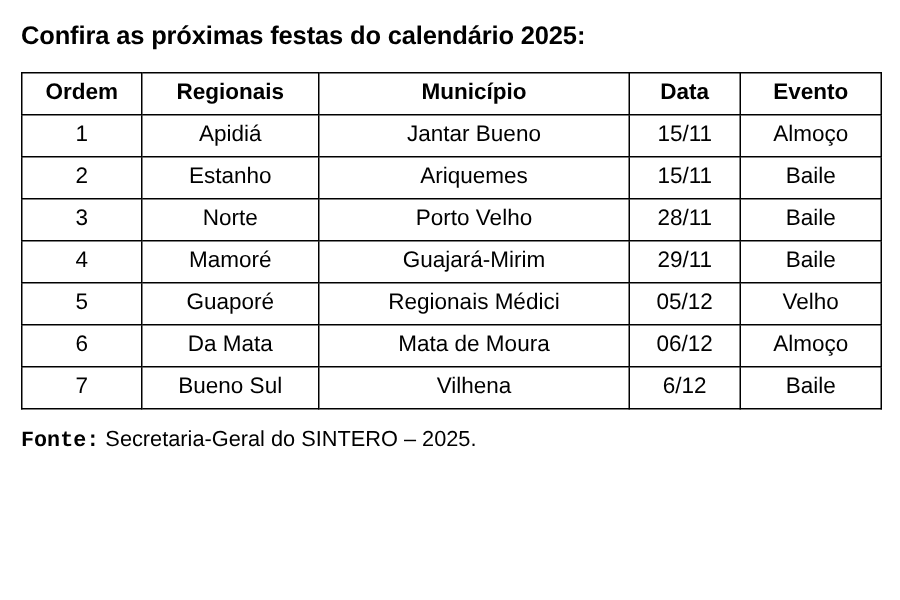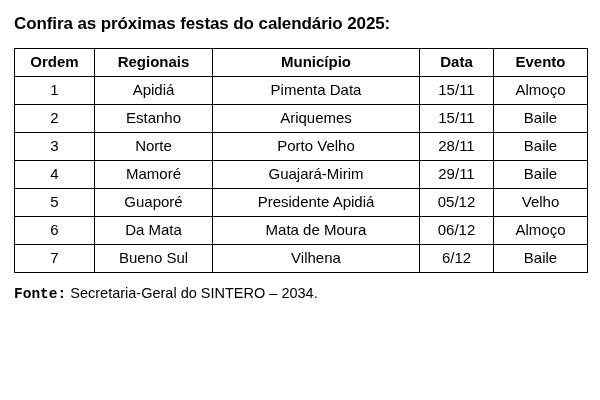--- a/index.html
+++ b/index.html
@@ -86,21 +86,21 @@
         <th>Regionais</th>
         <th>Município</th>
         <th>Data</th>
         <th>Evento</th>
       </tr>
     </thead>
     <tbody>
       <tr>
         <td>1</td>
         <td>Apidiá</td>
-        <td>Pimenta Data</td>
+        <td>Jantar Bueno</td>
         <td>15/11</td>
         <td>Almoço</td>
       </tr>
       <tr>
         <td>2</td>
         <td>Estanho</td>
         <td>Ariquemes</td>
         <td>15/11</td>
         <td>Baile</td>
       </tr>
@@ -114,21 +114,21 @@
       <tr>
         <td>4</td>
         <td>Mamoré</td>
         <td>Guajará-Mirim</td>
         <td>29/11</td>
         <td>Baile</td>
       </tr>
       <tr>
         <td>5</td>
         <td>Guaporé</td>
-        <td>Presidente Apidiá</td>
+        <td>Regionais Médici</td>
         <td>05/12</td>
         <td>Velho</td>
       </tr>
       <tr>
         <td>6</td>
         <td>Da Mata</td>
         <td>Mata de Moura</td>
         <td>06/12</td>
         <td>Almoço</td>
       </tr>
@@ -136,16 +136,16 @@
         <td>7</td>
         <td>Bueno Sul</td>
         <td>Vilhena</td>
         <td>6/12</td>
         <td>Baile</td>
       </tr>
     </tbody>
   </table>
 
   <p class="source">
-    <b>Fonte:</b><span> Secretaria-Geral do SINTERO – 2034.</span>
+    <b>Fonte:</b><span> Secretaria-Geral do SINTERO – 2025.</span>
   </p>
 
 </div>
 
 </body></html>

